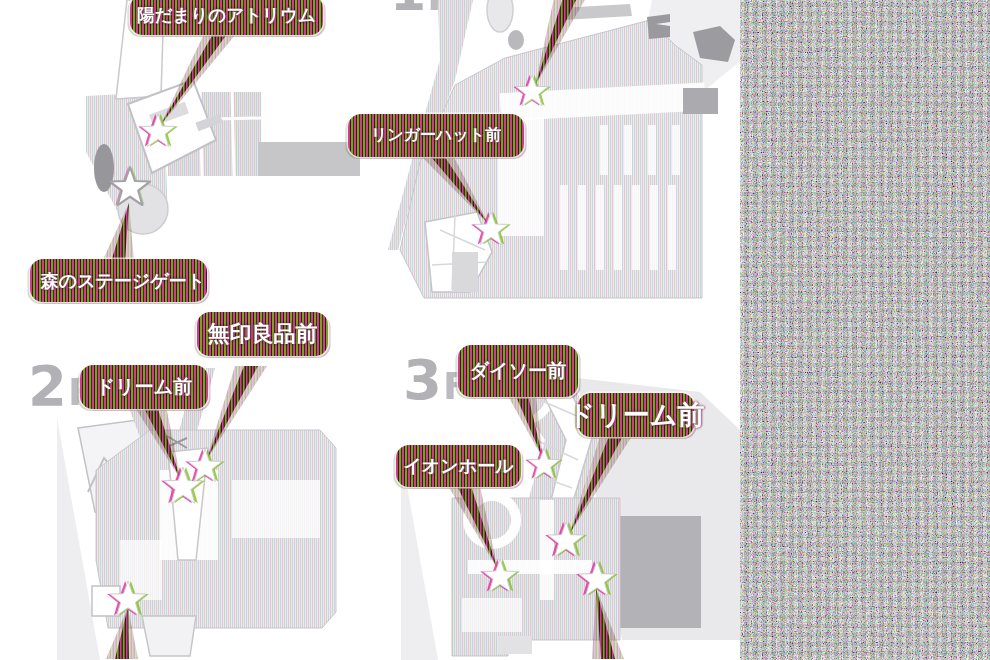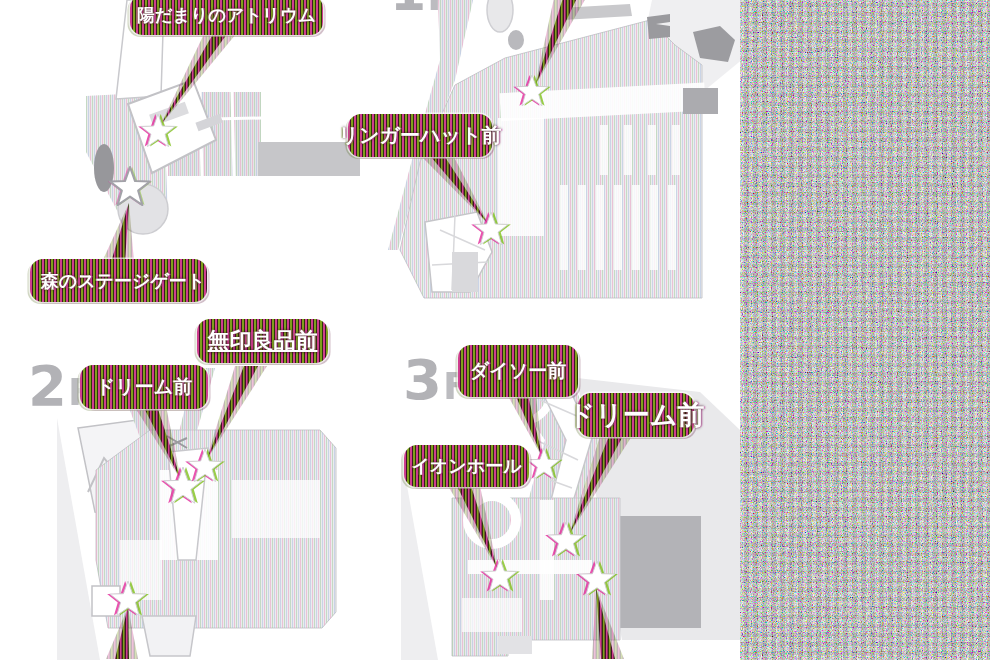--- a/index.html
+++ b/index.html
@@ -238,26 +238,26 @@
     <span class="digit">2</span>
       <span class="suffix">F</span>
   </div>
   <div class="floor-label" style="left:403px;top:352px;">
     <span class="digit">3</span>
       <span class="suffix">F</span>
   </div>
 
   <div class="pill" style="left:130px;top:-5px;width:193px;height:40px;font-size:17.5px;">陽だまりのアトリウム</div>
   <div class="pill" style="left:30px;top:259px;width:177px;height:43px;font-size:18px;padding-left:16px;">森のステージゲート</div>
-  <div class="pill" style="left:348px;top:114px;width:144px;height:43px;font-size:20px;">リンガーハット前</div>
+  <div class="pill" style="left:348px;top:114px;width:176px;height:43px;font-size:16px;">リンガーハット前</div>
   <div class="pill" style="left:80px;top:365px;width:128px;height:44px;font-size:19px;">ドリーム前</div>
-  <div class="pill" style="left:197px;top:319px;width:131px;height:44px;font-size:22px;text-decoration:underline;">無印良品前</div>
+  <div class="pill" style="left:197px;top:312px;width:131px;height:44px;font-size:22px;">無印良品前</div>
   <div class="pill" style="left:458px;top:345px;width:120px;height:52px;font-size:19px;">ダイソー前</div>
   <div class="pill" style="left:578px;top:393px;width:116px;height:44px;font-size:27px;">ドリーム前</div>
-  <div class="pill" style="left:396px;top:445px;width:125px;height:42px;font-size:18px;margin-left:8px;">イオンホール</div>
+  <div class="pill" style="left:396px;top:445px;width:125px;height:42px;font-size:18px;">イオンホール</div>
 
   <div id="noise">
     <svg width="250" height="660">
       <defs>
         <filter id="nz" x="0" y="0" width="250" height="660" filterUnits="userSpaceOnUse">
           <feTurbulence type="fractalNoise" baseFrequency="0.8" numOctaves="2" seed="7" stitchTiles="stitch"></feTurbulence>
           <feColorMatrix type="matrix" values="2.4 0 0 0 -0.55  0 2.4 0 0 -0.55  0 0 2.4 0 -0.55  0 0 0 0 1"></feColorMatrix>
         </filter>
       </defs>
       <rect width="250" height="660" fill="#8d8d8d"></rect>

